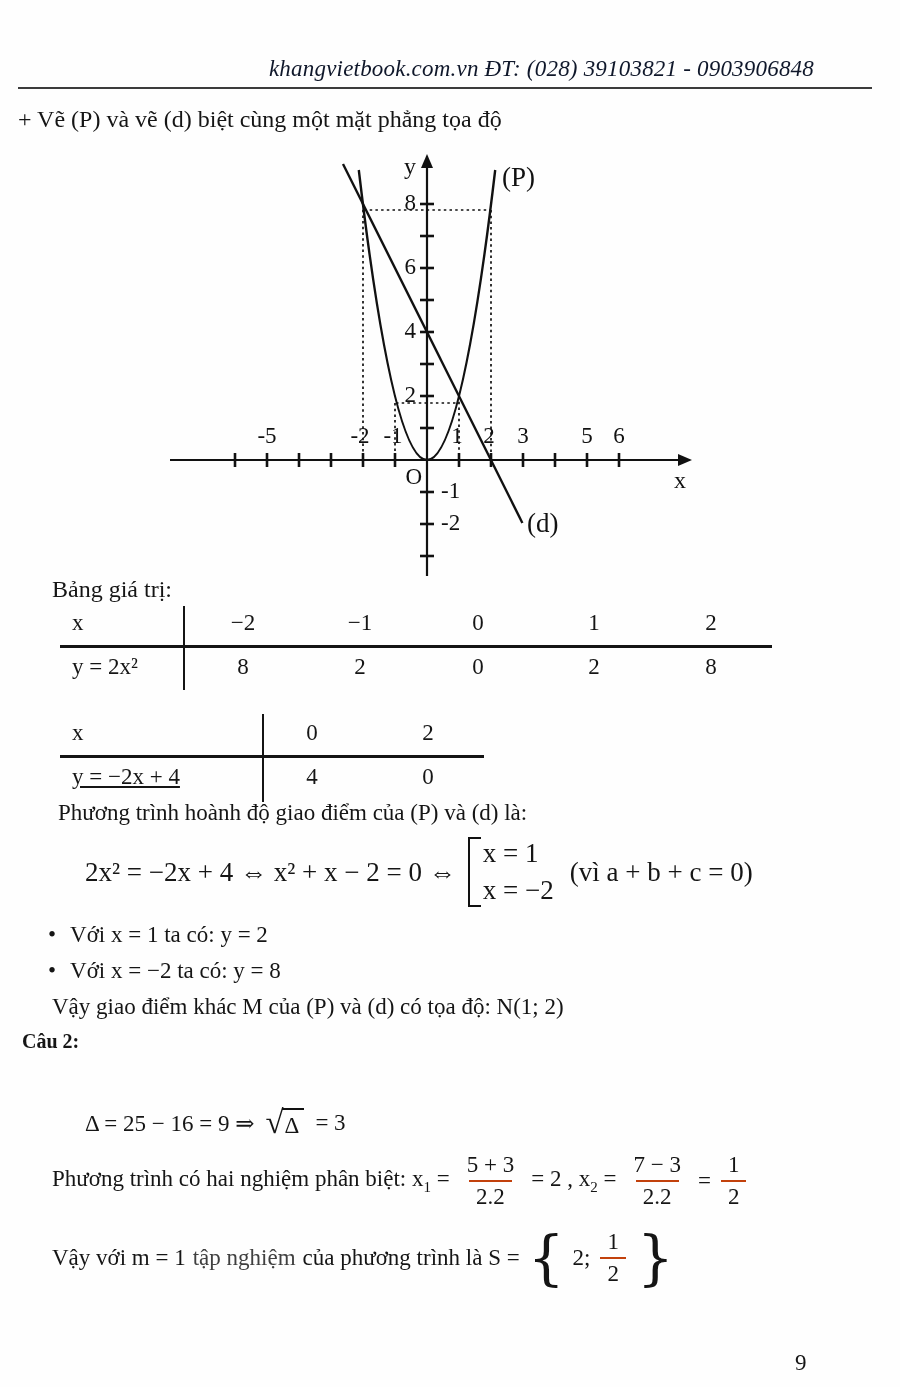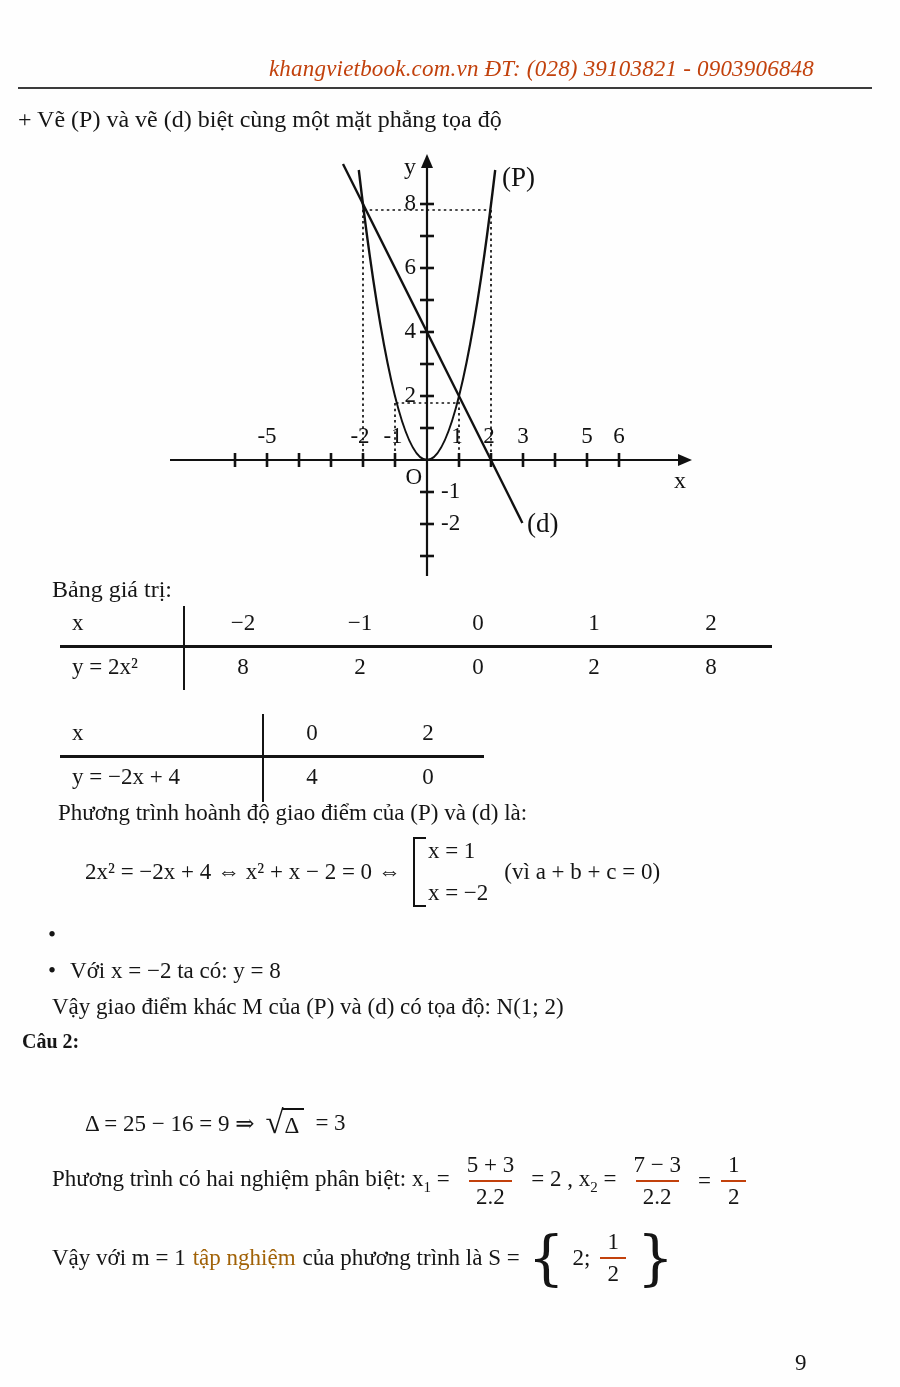--- a/index.html
+++ b/index.html
@@ -1,54 +1,54 @@
 <!DOCTYPE html>
 <html><head>
 <meta charset="utf-8">
 <style>
   html,body{margin:0;padding:0;background:#e8e8e8;}
   .page{position:relative;width:900px;height:1387px;margin:0 auto;background:#fefefe;
         font-family:"Liberation Serif","DejaVu Serif",serif;color:#151515;overflow:hidden;}
   .abs{position:absolute;}
   
-  .header-text{top:56px;right:86px;font-style:italic;font-size:23px;letter-spacing:.2px;color:#c2410c;}
+  .header-text{top:56px;right:86px;font-style:italic;font-size:23px;letter-spacing:.2px;color:#0f172a;}
   .header-rule{top:87px;left:18px;width:854px;height:2.4px;background:#3c3c3c;}
   .intro{top:106px;left:18px;font-size:24px;}
   
   .graph{top:138px;left:150px;}
   .graph text{font-family:"Liberation Serif","DejaVu Serif",serif;fill:#111;}
   
   .bang-title{top:576px;left:52px;font-size:24px;}
   .vtable{font-size:23px;}
   .vtable .vline{position:absolute;width:2.2px;background:#141414;}
   .vtable .hline{position:absolute;height:2.6px;background:#141414;}
   .vtable .lab{position:absolute;left:12px;}
   .vtable .cell{position:absolute;width:84px;text-align:center;}
   
-  .eqrow{display:flex;align-items:center;gap:12px;font-size:23px;}
+  .eqrow{display:flex;align-items:center;gap:12px;font-size:27px;}
   .cases{position:relative;display:flex;flex-direction:column;justify-content:space-between;
          height:70px;border-left:2.3px solid #111;padding:1px 0 1px 13px;box-sizing:border-box;}
   .cases::before,.cases::after{content:"";position:absolute;left:0;width:11px;height:2.3px;background:#111;}
   .cases::before{top:0;}
   .cases::after{bottom:0;}
   .line23{font-size:23px;}
   .bullet-line{display:flex;gap:14px;font-size:23px;}
   .bold{font-weight:bold;font-size:20px;}
   
   .sqrt{display:inline-flex;align-items:flex-start;margin:0 4px;}
   .sqrt .rad{font-size:33px;line-height:.85;margin-right:-2px;}
   .sqrt .rd{border-top:2px solid #111;padding:3px 5px 0 3px;}
   
   .mathrow{display:flex;align-items:center;gap:7px;font-size:23px;}
   .frac{display:inline-flex;flex-direction:column;align-items:center;line-height:1.12;margin:12px 3px;}
   .frac .num{padding:0 7px 2px 7px;}
   .frac .den{border-top:2px solid #c2410c;padding:2px 7px 0 7px;}
   .brace{font-size:58px;font-weight:400;line-height:1;transform:scaleY(1.02);
          font-family:"DejaVu Serif",serif;margin:0 1px;}
-  .navy{color:#a16207;}
+  .navy{color:#404040;}
   .pagenum{top:1350px;left:795px;font-size:23px;}
   sub{font-size:15px;}
 </style>
 </head>
 <body>
 
 <div class="page">
 
   <div class="abs header-text">khangvietbook.com.vn  ĐT: (028) 39103821 - 0903906848</div>
   <div class="abs header-rule"></div>
@@ -147,40 +147,41 @@
     <span class="cell" style="left:258px;top:50px;">2</span>
     <span class="cell" style="left:376px;top:50px;">0</span>
     <span class="cell" style="left:492px;top:50px;">2</span>
     <span class="cell" style="left:609px;top:50px;">8</span>
   </div>
 
   <div class="abs vtable" style="left:60px;top:714px;width:430px;height:88px;">
     <div class="vline" style="left:202px;top:0;height:88px;"></div>
     <div class="hline" style="left:0;top:41px;width:424px;"></div>
     <span class="lab" style="top:6px;">x</span>
-    <span class="lab" style="top:50px;">y = −2x + 4</span>
+    <span class="lab" style="top:50px;text-decoration:underline;">y = −2x + 4</span>
     <span class="cell" style="left:210px;top:6px;">0</span>
     <span class="cell" style="left:326px;top:6px;">2</span>
     <span class="cell" style="left:210px;top:50px;">4</span>
     <span class="cell" style="left:326px;top:50px;">0</span>
   </div>
 
   <div class="abs line23" style="left:58px;top:800px;">Phương trình hoành độ giao điểm của (P) và (d) là:</div>
 
   <div class="abs eqrow" style="left:85px;top:834px;height:76px;">
     <span>2x² = −2x + 4 ⇔ x² + x − 2 = 0 ⇔</span>
     <span class="cases">
       <span>x = 1</span>
       <span>x = −2</span>
     </span>
     <span style="margin-left:4px;">(vì a + b + c = 0)</span>
   </div>
 
   <div class="abs bullet-line" style="left:48px;top:922px;">
     <span>•</span>
+    <span>Với x = 1 ta có: y = 2</span>
   </div>
   <div class="abs bullet-line" style="left:48px;top:958px;">
     <span>•</span>
     <span>Với x = −2 ta có: y = 8</span>
   </div>
 
   <div class="abs line23" style="left:52px;top:994px;">Vậy giao điểm khác M của (P) và (d) có tọa độ: N(1; 2)</div>
 
   <div class="abs bold" style="left:22px;top:1030px;">Câu 2:</div>
 

